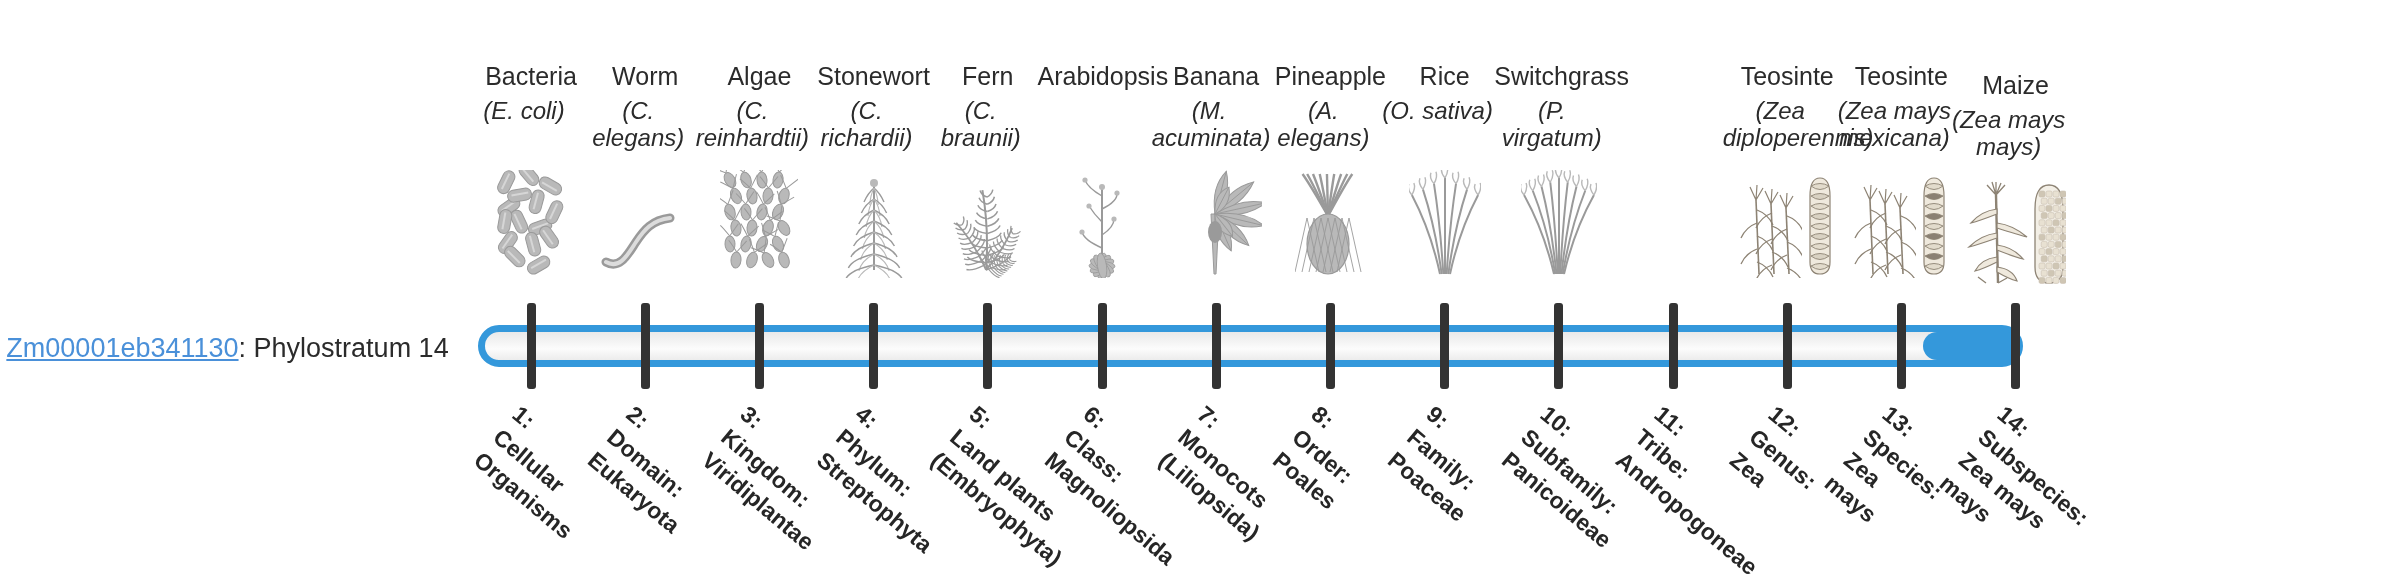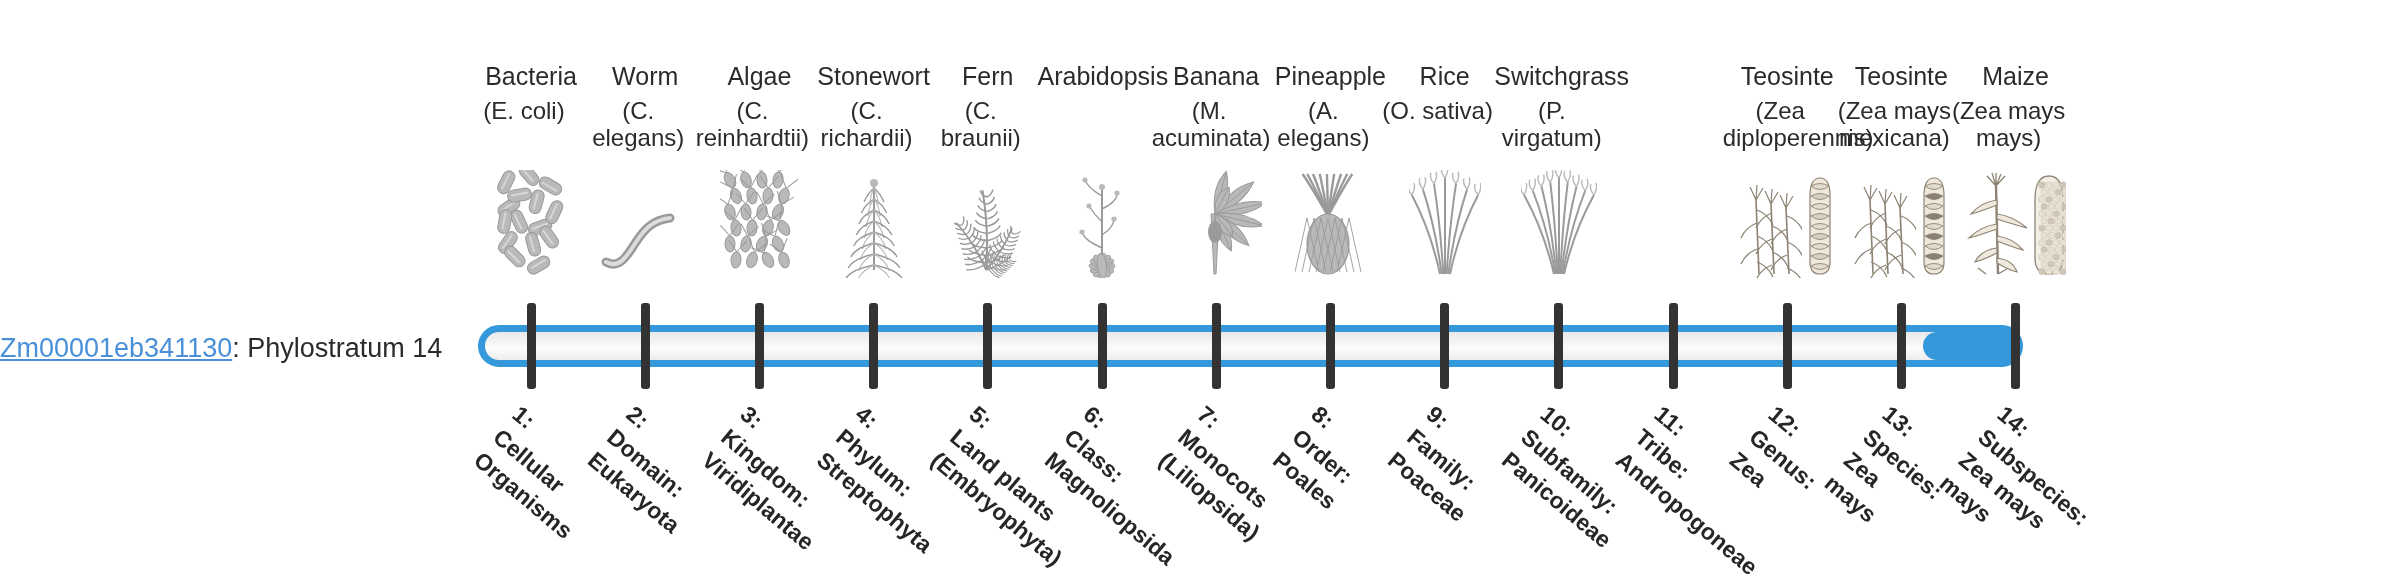--- a/index.html
+++ b/index.html
@@ -21,21 +21,21 @@
     left: 0; top: 0;
     width: 2400px; height: 580px;
   }
 
   
   #gene-label {
     position: absolute;
     left: 0px;
     top: 332px;
     width: 455px;
-    text-align: left;
+    text-align: center;
     font-size: 27px;
     line-height: 1.2;
     white-space: nowrap;
     color: #2b2b2b;
   }
   #gene-label .gene-id {
     color: #4a90d9;
     text-decoration: underline;
     cursor: pointer;
   }
@@ -63,20 +63,21 @@
     font-size: 25px;
     line-height: 1.15;
     color: #2b2b2b;
   }
   .sci-name {
     position: absolute;
     top: 98px;
     left: 0; right: 14px;
     text-align: center;
     font-size: 24px;
+    font-style: italic;
     line-height: 1.12;
     color: #2b2b2b;
   }
   .organism-art {
     position: absolute;
     top: 168px;
     left: 0; right: 0;
     height: 110px;
     display: flex;
     align-items: flex-end;
@@ -731,21 +732,21 @@
             <path d="M5 36 q9 -5 18 0 q-9 7 -18 0 Z" fill="#e2dbcc" stroke="#8d8374" stroke-width="0.9"></path>
             <path d="M5 46 q9 -5 18 0 q-9 7 -18 0 Z" fill="#8a8073" stroke="#8d8374" stroke-width="0.9"></path>
             <path d="M5 56 q9 -5 18 0 q-9 7 -18 0 Z" fill="#e2dbcc" stroke="#8d8374" stroke-width="0.9"></path>
             <path d="M5 66 q9 -5 18 0 q-9 7 -18 0 Z" fill="#8a8073" stroke="#8d8374" stroke-width="0.9"></path>
             <path d="M5 76 q9 -5 18 0 q-9 7 -18 0 Z" fill="#e2dbcc" stroke="#8d8374" stroke-width="0.9"></path>
             <path d="M5 86 q9 -5 18 0 q-9 7 -18 0 Z" fill="#8a8073" stroke="#8d8374" stroke-width="0.9"></path>
             <path d="M5 96 q9 -5 18 0 q-9 7 -18 0 Z" fill="#e2dbcc" stroke="#8d8374" stroke-width="0.9"></path>
           </svg>
         </div>
       </div>
-      <div class="col" style="left: 1545.6px;">
+      <div class="col" style="left: 1545.6px; margin-top: 9px;">
         <div class="common-name">Maize</div>
         <div class="sci-name">(Zea mays mays)</div>
         <div class="organism-art">
           <svg width="62" height="108" viewBox="0 0 62 108">
             <line x1="30" y1="16" x2="32" y2="104" stroke="#8d8374" stroke-width="2.4"></line>
             <path d="M31 30 q-16 2 -26 14 q8 -2 26 -9 Z" fill="#efe9dd" stroke="#8d8374" stroke-width="1.2"></path>
             <path d="M31 44 q16 2 30 14 q-8 -2 -30 -9 Z" fill="#efe9dd" stroke="#8d8374" stroke-width="1.2"></path>
             <path d="M31 54 q-16 2 -28 14 q8 -2 28 -9 Z" fill="#efe9dd" stroke="#8d8374" stroke-width="1.2"></path>
             <path d="M31 66 q16 2 26 14 q-8 -2 -26 -9 Z" fill="#efe9dd" stroke="#8d8374" stroke-width="1.2"></path>
             <path d="M31 78 q-16 2 -22 14 q8 -2 22 -9 Z" fill="#efe9dd" stroke="#8d8374" stroke-width="1.2"></path>

